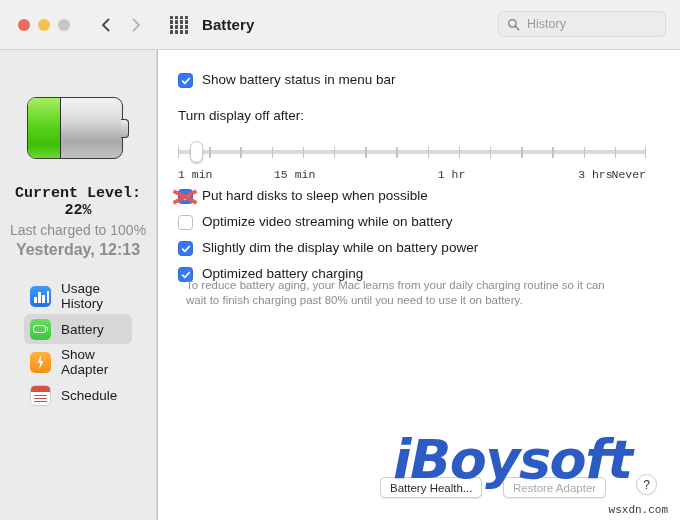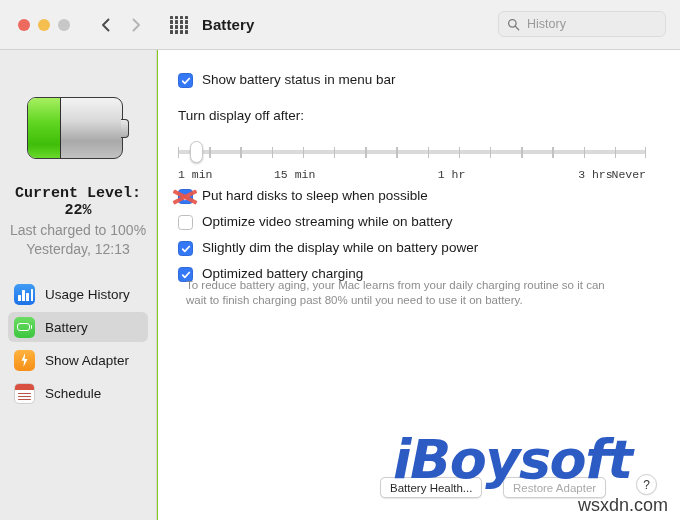--- a/index.html
+++ b/index.html
@@ -6,21 +6,21 @@
   html, body {
     width: 680px; height: 520px;
     font-family: "Liberation Sans", sans-serif;
     background: #ffffff;
     overflow: hidden;
     -webkit-font-smoothing: antialiased;
   }
   .window {
     position: relative;
     width: 680px; height: 520px;
-    background: #84cc16;
+    background: #c4b5fd;
     overflow: hidden;
   }
 
   
   .titlebar {
     position: absolute; top: 0; left: 0;
     width: 680px; height: 50px;
     background: #f0f0f0;
     border-bottom: 1px solid #d2d2d2;
     display: flex; align-items: center;
@@ -98,23 +98,23 @@
     width: 8px; height: 19px;
     border-radius: 0 4px 4px 0;
     border: 1.6px solid #3a3a3a;
     border-left: none;
     background: linear-gradient(180deg,#eaeaea,#b0b0b0);
   }
 
   .level-block { margin-top: 26px; text-align: center; padding: 0 6px; }
   .level-main { font-size: 15px; font-weight: 700; color: #1b1b1b; font-family: Liberation Mono, monospace; }
   .level-sub  { font-size: 14px; color: #8d8d8d; margin-top: 3px; }
-  .level-time { font-size: 14px; color: #8d8d8d; margin-top: 3px; }
-
-  .navlist { margin-top: 22px; padding: 0 8px; }
+  .level-time { font-size: 16px; color: #8d8d8d; margin-top: 3px; font-weight: bold; }
+
+  .navlist { margin-top: 22px; padding: 0 24px; }
   .navrow {
     display: flex; align-items: center;
     height: 30px;
     border-radius: 6px;
     padding: 0 6px;
     margin-bottom: 3px;
   }
   .navrow.selected { background: #d7d7d7; }
   .navlabel { margin-left: 10px; font-size: 13.5px; color: #1b1b1b; }
 
@@ -234,22 +234,22 @@
   .wm-iboysoft {
     position: absolute; left: 393px; top: 428px;
     font-size: 54px; font-weight: 700; font-style: italic;
     color: #2d5bc4;
     letter-spacing: -1.5px;
     white-space: nowrap;
     font-family: "DejaVu Sans", sans-serif;
   }
   .wm-wsxdn {
     position: absolute; right: 12px; bottom: 4px;
-    font-size: 18px; color: #3b3b3b;
-    font-family: Liberation Sans, sans-serif;
+    font-size: 11px; color: #3b3b3b;
+    font-family: Liberation Mono, monospace;
   }
 </style>
 </head>
 <body>
 
 <div class="window">
 
   <div class="titlebar">
     <div class="traffic">
       <span class="light red"></span>

